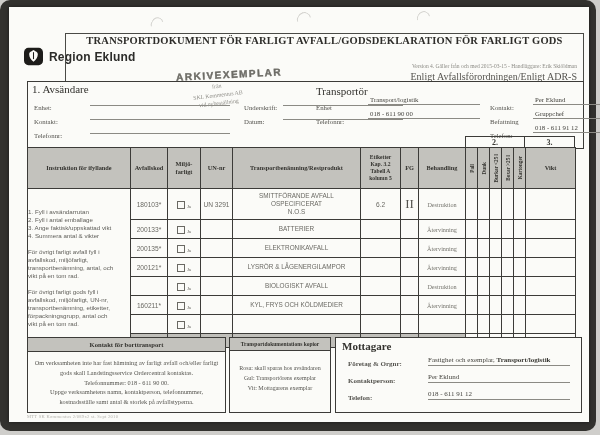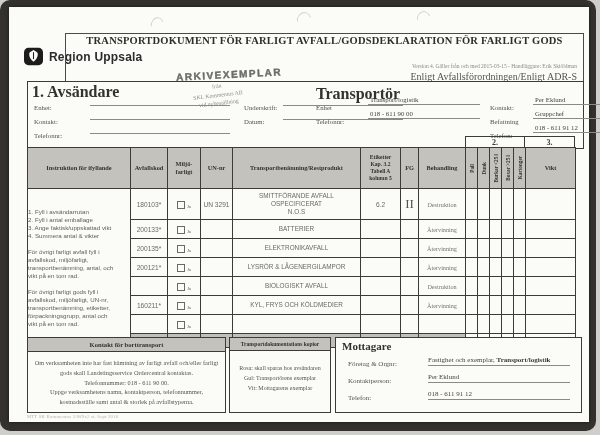--- a/index.html
+++ b/index.html
@@ -21,21 +21,21 @@
   .scribble{position:absolute;border:1px solid #d4d3cf;border-radius:50%;border-right-color:transparent;border-bottom-color:transparent;transform:rotate(30deg);}
   
   .logo{position:absolute;left:14px;top:40px;display:flex;align-items:center;gap:5px;}
   .logo-text{font-family:"Liberation Sans",sans-serif;font-size:12px;font-weight:600;color:#2c2c2a;letter-spacing:.2px;}
   .header-box{position:absolute;left:56px;top:26px;width:517px;height:48px;border:1px solid #4a4a46;border-bottom:none;}
   .doc-title{position:absolute;left:0;top:1px;width:100%;text-align:center;font-size:10.5px;font-weight:bold;color:#2e2d2a;letter-spacing:.2px;}
   .doc-subtitle{position:absolute;right:6px;top:17px;font-size:10px;color:#55544f;margin-top:20px;}
   .doc-version{position:absolute;right:6px;top:29px;font-size:5.5px;color:#8b8a84;}
   
   .party-box{position:absolute;left:18px;top:74px;width:555px;height:66px;border:1.5px solid #3c3b38;background:#fbfbf8;}
-  .sec-title{position:absolute;font-size:16px;font-weight:bold;color:#33322e;text-align:center;}
+  .sec-title{position:absolute;font-size:11px;font-weight:normal;color:#33322e;text-align:center;}
   .fld{position:absolute;font-size:6.8px;color:#55544f;}
   .uline{position:absolute;border-bottom:.8px solid #8b8a84;height:9px;}
   .uval{position:absolute;font-size:6.8px;color:#45443f;border-bottom:.8px solid #8b8a84;padding:0 2px 1px 2px;}
   
   .stamp{position:absolute;left:148px;top:-13px;transform:rotate(-3deg);color:#76756f;}
   .stamp-main{font-family:"Liberation Sans",sans-serif;font-size:10px;font-weight:bold;letter-spacing:1.5px;color:#6d6c66;-webkit-text-stroke:.4px #6d6c66;}
   .stamp-sub{position:absolute;left:165px;top:0px;transform:rotate(-7deg);text-align:center;font-size:5.8px;color:#8f8e88;line-height:1.5;white-space:pre-line;}
   
   .tablewrap{position:absolute;left:18px;top:129px;width:548px;}
   .group-row{display:flex;margin-left:438px;height:11px;font-size:8px;font-weight:bold;color:#3a3934;}
@@ -68,42 +68,42 @@
   .bbox{position:absolute;top:330px;border:1px solid #3c3b38;background:#fbfbf8;box-sizing:border-box;}
   .bbox-head{background:#c3c2bd;border-bottom:1px solid #3c3b38;font-weight:bold;color:#33322e;text-align:center;}
   .contact-box{left:18px;width:199px;height:76px;}
   .contact-box .bbox-head{font-size:6.6px;line-height:13px;height:13px;}
   .contact-body{padding:6px 6px 0 6px;font-size:6.3px;color:#55544f;text-align:center;line-height:1.55;white-space:pre-line;}
   .copies-box{left:220px;width:102px;height:76px;}
   .copies-box .bbox-head{font-size:5.5px;line-height:12px;height:12px;}
   .copies-body{padding:12px 2px 0 2px;font-size:6px;color:#55544f;text-align:center;line-height:1.7;white-space:pre-line;}
   .mott-box{left:326px;width:247px;height:76px;}
   .mott-title{position:absolute;left:6px;top:2px;font-size:11px;font-weight:bold;color:#33322e;}
-  .mott-lbl{position:absolute;left:12px;font-size:7px;color:#55544f;}
+  .mott-lbl{position:absolute;left:12px;font-size:7px;color:#55544f;font-weight:bold;}
   .mott-val{position:absolute;left:92px;width:142px;font-size:7px;color:#45443f;border-bottom:.8px solid #8b8a84;padding-bottom:1px;}
   .mott-val b{color:#3a3934;}
   .fineprint{position:absolute;left:18px;top:407px;font-size:4.5px;color:#b3b2ac;letter-spacing:.3px;}
 </style>
 </head>
 <body>
 
 <div class="scan-frame"></div>
 <div class="page">
 
   <div class="scribble" style="left:142px;top:10px;width:10px;height:12px;"></div>
   <div class="scribble" style="left:288px;top:5px;width:12px;height:13px;"></div>
   <div class="scribble" style="left:408px;top:4px;width:11px;height:12px;"></div>
 
   <div class="logo">
     <svg width="21" height="19" viewBox="0 0 24 22">
       <rect x="1" y="1" width="22" height="20" rx="5" fill="#1d1c1a"></rect>
       <path d="M12 3.5 C9.5 5.5 7 5.2 7 8.5 c0 4 2.2 6.5 5 8.5 c2.8-2 5-4.5 5-8.5 c0-3.3-2.5-3-5-5z" fill="#fbfbf8"></path>
       <rect x="11.4" y="6" width="1.2" height="8" fill="#1d1c1a"></rect>
     </svg>
-    <span class="logo-text">Region Uppsala</span>
+    <span class="logo-text">Region Eklund</span>
   </div>
 
   <div class="header-box">
     <div class="doc-title">TRANSPORTDOKUMENT FÖR FARLIGT AVFALL/GODSDEKLARATION FÖR FARLIGT GODS</div>
     <div class="doc-subtitle">Enligt Avfallsförordningen/Enligt ADR-S</div>
     <div class="doc-version">Version 4. Gäller från och med 2015-03-15 - Handläggare: Erik Skiöldman</div>
   </div>
 
   <div class="party-box">
     <div class="sec-title" style="left:4px;top:1px;">1. Avsändare</div>

